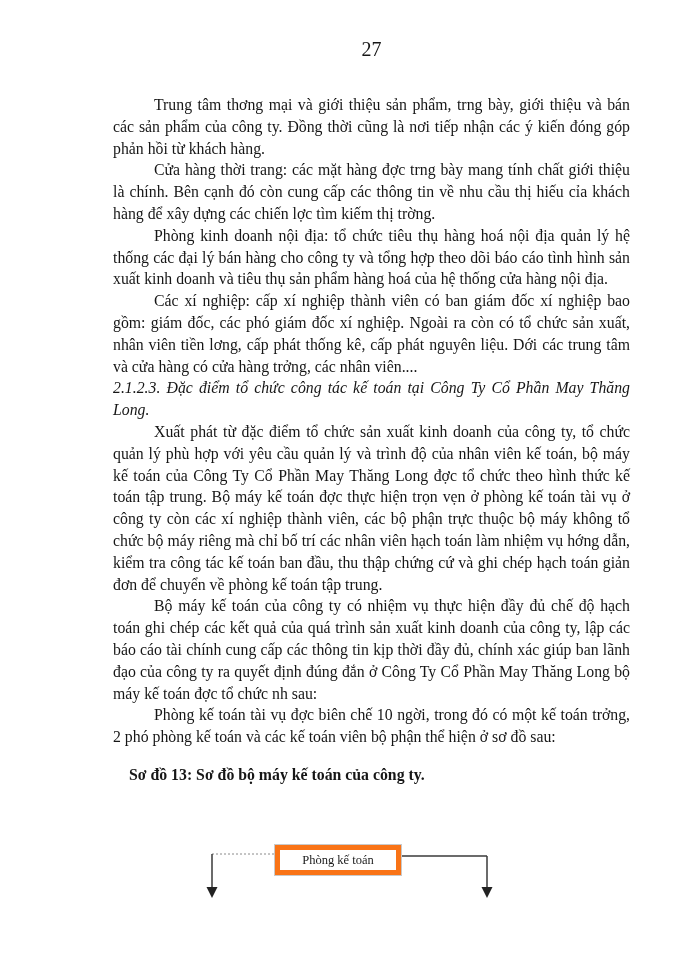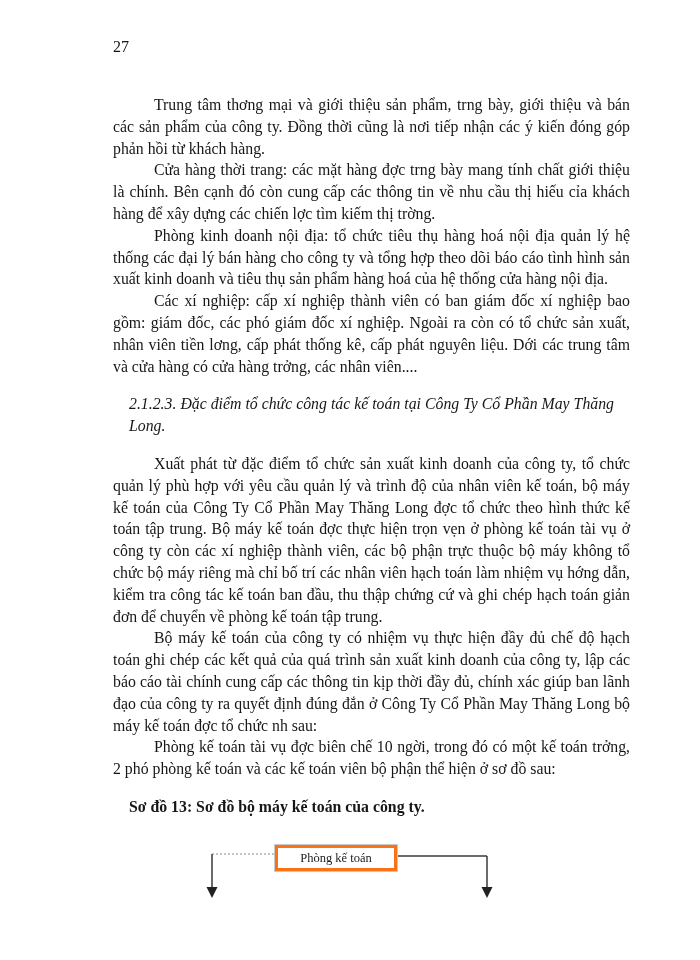--- a/index.html
+++ b/index.html
@@ -11,38 +11,38 @@
     background: #ffffff;
     font-family: "Liberation Serif", serif;
     color: #161616;
     overflow: hidden;
   }
   .page-number {
     position: absolute;
     top: 38px;
     left: 113px;
     width: 517px;
-    text-align: left;
-    font-size: 16px;
+    text-align: center;
+    font-size: 20px;
   }
   .body-text {
     position: absolute;
     top: 94px;
     left: 113px;
     width: 517px;
     font-size: 15.8px;
     line-height: 21.8px;
     text-align: justify;
   }
   .para {
     margin: 0;
     text-indent: 41px;
   }
   .heading {
-    margin: 16px;
+    margin: 0;
     font-style: italic;
   }
   .caption {
     margin: 16px;
     font-weight: bold;
   }
   .diagram {
     position: absolute;
     left: 0;
     top: 838px;
@@ -53,21 +53,21 @@
     position: absolute;
     left: 0;
     top: 0;
   }
   .diagram-box {
     position: absolute;
     left: 275px;
     top: 7px;           
     width: 116px;
     height: 20px;
-    border: 3px solid #f97316;
+    border: 5px solid #f97316;
     outline: 1px solid #c9c9c9;
     background: #ffffff;
     display: flex;
     align-items: center;
     justify-content: center;
     font-size: 12.5px;
     color: #1b1b1b;
   }
 </style>
 </head>

